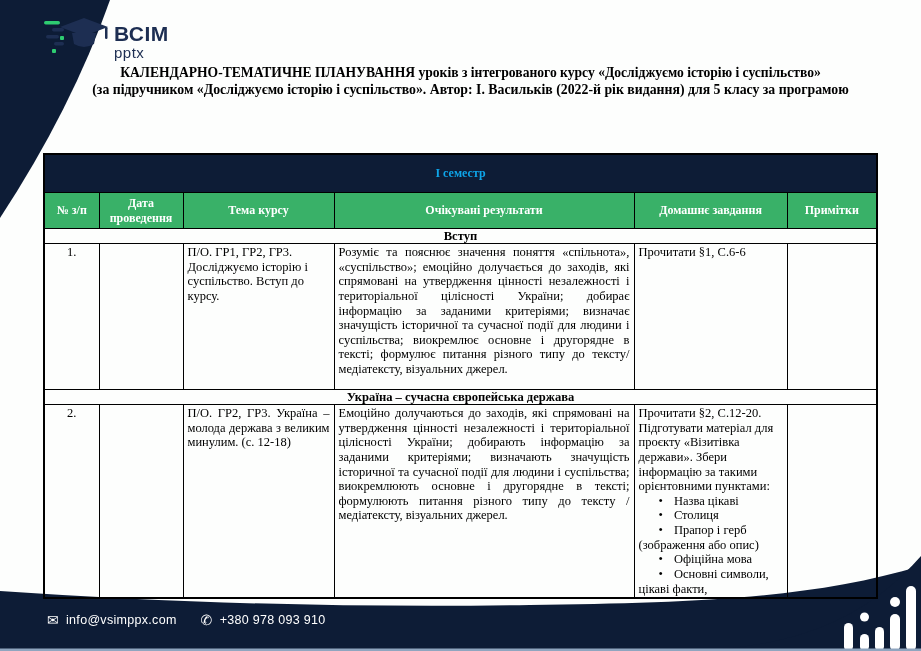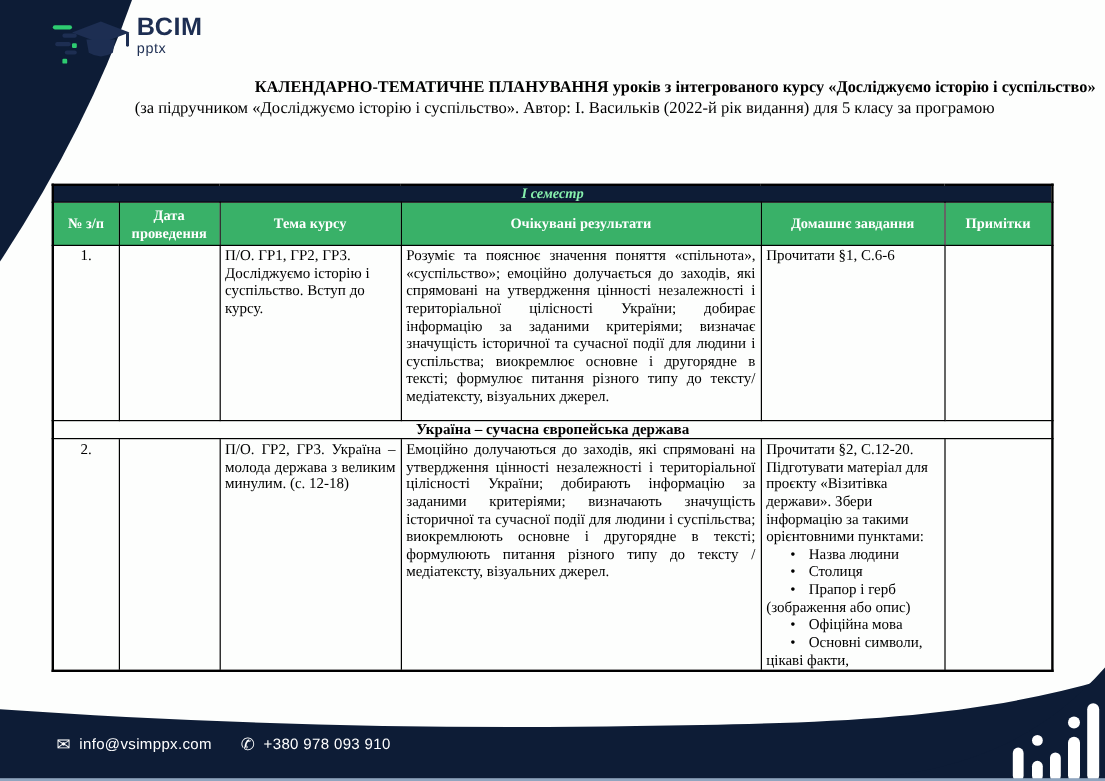--- a/index.html
+++ b/index.html
@@ -4,41 +4,41 @@
 <style>
   html,body { margin:0; padding:0; background:#555; }
   .page {
     position:relative; width:921px; height:651px; margin:0 auto;
     background:#fdfefd; overflow:hidden;
     font-family:"Liberation Serif", serif;
   }
   .bg { position:absolute; inset:0; width:921px; height:651px; }
 
   
-  .logo { position:absolute; left:42px; top:12px; display:flex; align-items:flex-start; gap:6px; }
+  .logo { position:absolute; left:42px; top:12px; display:flex; align-items:flex-end; gap:6px; }
   .logo svg { display:block; }
   .logo-text { line-height:1; color:#1d2e52; font-family:"Liberation Sans", sans-serif; }
   .logo-brand { font-size:21px; font-weight:bold; letter-spacing:.5px; }
-  .logo-sub { font-size:12px; margin-top:1px; letter-spacing:.5px; }
+  .logo-sub { font-size:15px; margin-top:1px; letter-spacing:.5px; }
 
   
   .title { position:absolute; left:28px; right:8px; top:64px; text-align:center; color:#000; }
-  .title .t-b { font-weight:bold; font-size:13.6px; line-height:17px;text-align:right; }
-  .title .t-n { font-weight:normal; font-size:13.8px; line-height:17px; }
+  .title .t-b { font-weight:bold; font-size:13.6px; line-height:17px; }
+  .title .t-n { font-weight:bold; font-size:13.8px; line-height:17px; }
 
   
   table.ptable {
     position:absolute; left:43px; top:153px; width:833px;
     border-collapse:collapse; table-layout:fixed;
     border:2px solid #000; font-size:12.5px; color:#000;
   }
   .ptable td, .ptable th { border:1px solid #000; vertical-align:top; padding:1px 4px; overflow:hidden; }
   tr.sem td {
-    background:#0d1c36; color:#86efac; font-weight:bold; text-align:center;
-    font-size:12px; height:13px; padding:0; line-height:13px;font-style:italic;
+    background:#0d1c36; color:#0ea5e9; font-weight:bold; text-align:center;
+    font-size:12px; height:13px; padding:12px; line-height:13px;
   }
   tr.head th {
     background:#39b168; color:#fff; font-weight:bold; text-align:center;
     font-size:12px; height:33px; vertical-align:middle; line-height:1.25; padding:1px 2px;
   }
   tr.section td { font-weight:bold; text-align:center; height:13px; padding:0; line-height:14px; font-size:12.6px; }
   tr.lesson1 { height:146px; }
   tr.lesson2 { height:192px; }
   td.c-num { text-align:center; }
   .cell-text { line-height:1.17; }
@@ -118,20 +118,23 @@
       <td colspan="6">І семестр</td>
     </tr>
     <tr class="head">
       <th>№ з/п</th>
       <th>Дата проведення</th>
       <th>Тема курсу</th>
       <th>Очікувані результати</th>
       <th>Домашнє завдання</th>
       <th>Примітки</th>
     </tr>
+    <tr class="section">
+      <td colspan="6">Вступ</td>
+    </tr>
     <tr class="lesson1">
       <td class="c-num">1.</td>
       <td></td>
       <td>
             <div class="cell-text">П/О. ГР1, ГР2, ГР3. Досліджуємо історію і суспільство. Вступ до курсу.</div>
           </td>
       <td>
             <div class="cell-text just">Розуміє та пояснює значення поняття «спільнота», «суспільство»; емоційно долучається до заходів, які спрямовані на утвердження цінності незалежності і територіальної цілісності України; добирає інформацію за заданими критеріями; визначає значущість історичної та сучасної події для людини і суспільства; виокремлює основне і другорядне в тексті; формулює питання різного типу до тексту/медіатексту, візуальних джерел.</div>
           </td>
       <td>
@@ -146,21 +149,21 @@
       <td class="c-num">2.</td>
       <td></td>
       <td>
             <div class="cell-text just">П/О. ГР2, ГР3. Україна – молода держава з великим минулим. (с. 12-18)</div>
           </td>
       <td>
             <div class="cell-text just">Емоційно долучаються до заходів, які спрямовані на утвердження цінності незалежності і територіальної цілісності України; добирають інформацію за заданими критеріями; визначають значущість історичної та сучасної події для людини і суспільства; виокремлюють основне і другорядне в тексті; формулюють питання різного типу до тексту / медіатексту, візуальних джерел.</div>
           </td>
       <td>
         <div class="cell-text">Прочитати §2, С.12-20. Підготувати матеріал для проєкту «Візитівка держави». Збери інформацію за такими орієнтовними пунктами:</div>
-        <div class="bullet-line"><span class="bullet-dot">•</span><span>Назва людини</span></div>
+        <div class="bullet-line"><span class="bullet-dot">•</span><span>Назва цікаві</span></div>
         <div class="bullet-line"><span class="bullet-dot">•</span><span>Столиця</span></div>
         <div class="bullet-line"><span class="bullet-dot">•</span><span>Прапор і герб (зображення або опис)</span></div>
         <div class="bullet-line"><span class="bullet-dot">•</span><span>Офіційна мова</span></div>
         <div class="bullet-line"><span class="bullet-dot">•</span><span>Основні символи, цікаві факти,</span></div>
       </td>
       <td></td>
     </tr>
   </tbody>
     </table>
 

